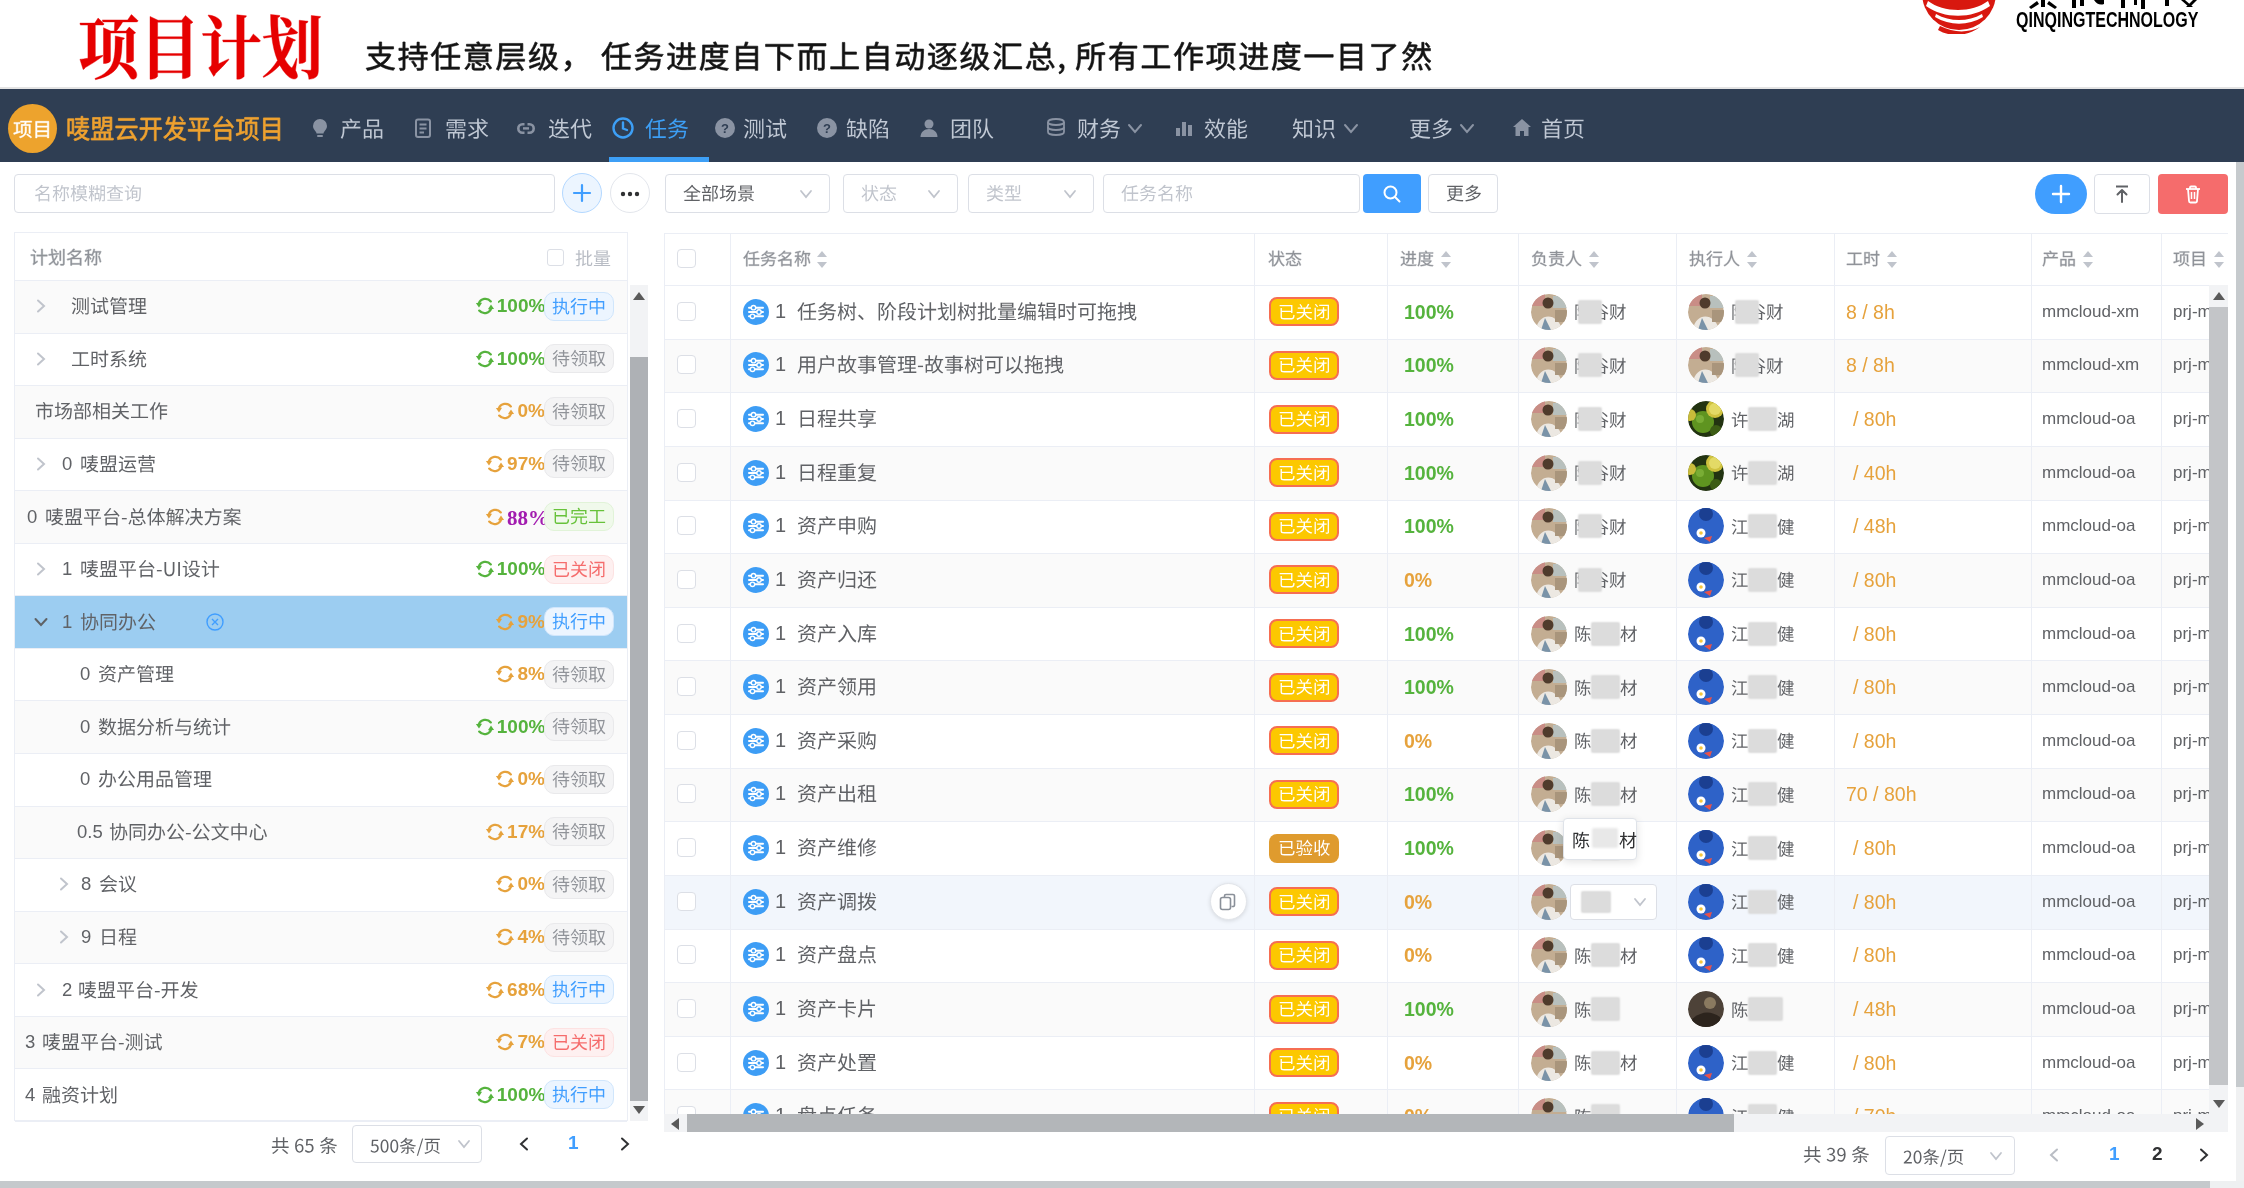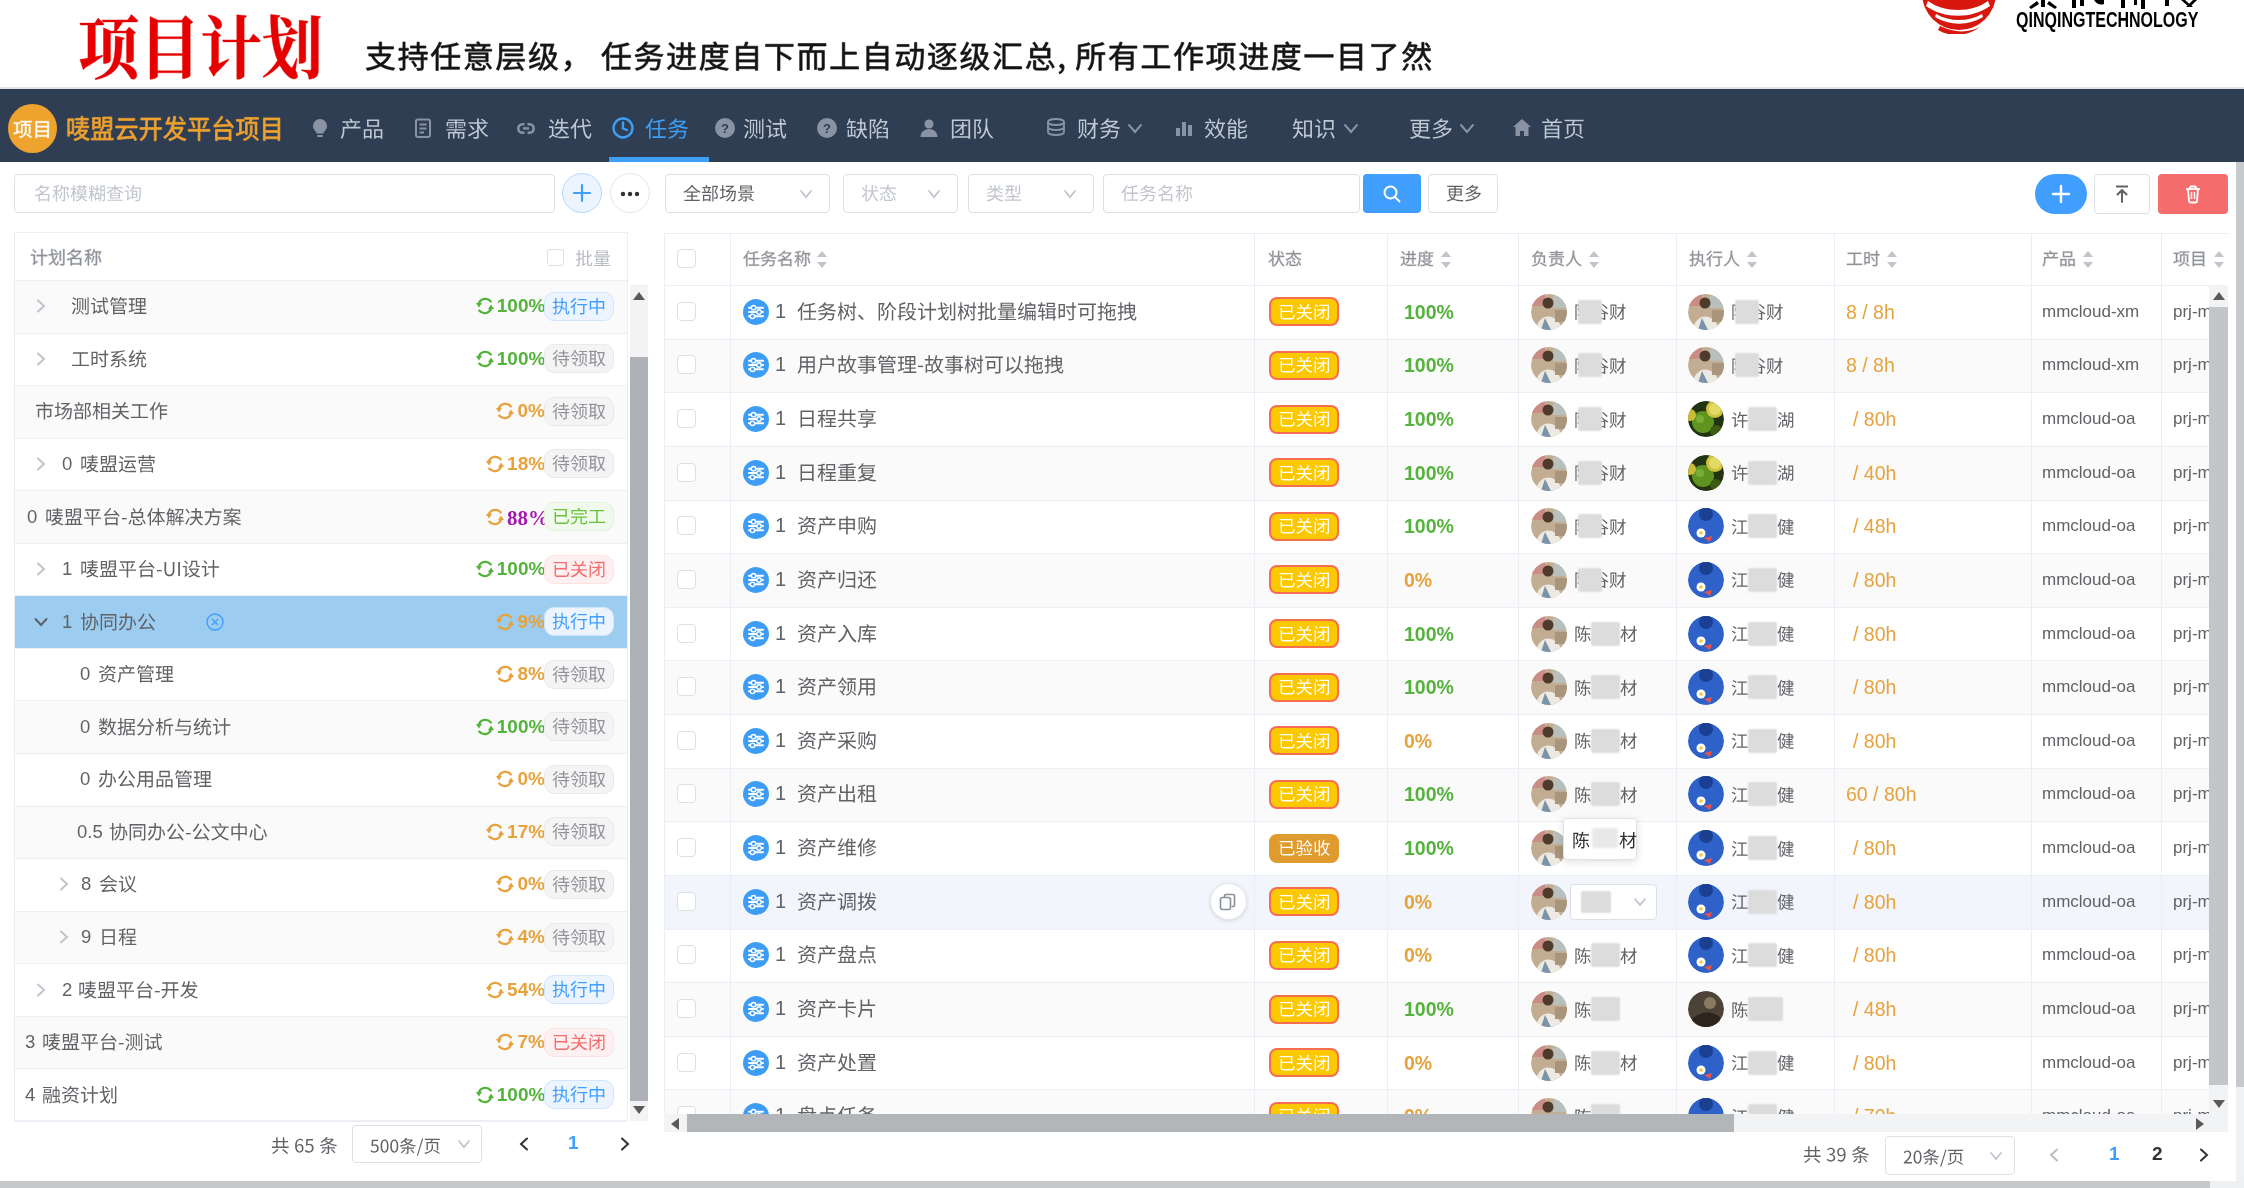--- a/index.html
+++ b/index.html
@@ -611,21 +611,21 @@
   </svg>
 <div class="lt" style="left:62px;top:452.96px;font-size:18.5px;color:#606266;font-family:'Liberation Sans',sans-serif">0</div>
 <svg class="tx" style="left:80px;top:451.96px" width="78" height="27">
     <g transform="translate(0,19) scale(0.019,-0.019)" fill="#606266">
       <use href="#g32" x="0"></use>
       <use href="#g33" x="1000"></use>
       <use href="#g92" x="2000"></use>
       <use href="#g93" x="3000"></use>
     </g>
   </svg>
-<div class="lt" style="left:507.1px;top:452.96px;font-size:19px;color:#e6a23c;font-family:'Liberation Sans',sans-serif;font-weight:bold">18%</div>
+<div class="lt" style="left:507.1px;top:452.96px;font-size:19px;color:#e6a23c;font-family:'Liberation Sans',sans-serif;font-weight:bold">97%</div>
 <svg class="tx" style="left:485.1px;top:453.96px" width="20" height="20" viewBox="0 0 20 20">
     <g stroke="#e6a23c" stroke-width="2.3" fill="none" stroke-linecap="round">
       <path d="M15.8 5.4 A 7 7 0 0 0 3.8 7.6"></path>
       <path d="M4.2 14.6 A 7 7 0 0 0 16.2 12.4"></path>
     </g>
     <path d="M0.9 7.0 L7.1 6.8 L4.0 11.6 Z" fill="#e6a23c"></path>
     <path d="M19.1 13.0 L12.9 13.2 L16.0 8.4 Z" fill="#e6a23c"></path>
   </svg>
 <div style="left:544px;top:449.46px;width:70px;height:29px;background:#f4f4f5;border:1px solid #e9e9eb;border-radius:10px"></div>
 <svg class="tx" style="left:552px;top:452.46px" width="56" height="26">
@@ -926,21 +926,21 @@
     <g transform="translate(0,19) scale(0.019,-0.019)" fill="#606266">
       <use href="#g32" x="0"></use>
       <use href="#g33" x="1000"></use>
       <use href="#g37" x="2000"></use>
       <use href="#g38" x="3000"></use>
       <use href="#g94" x="4000"></use>
       <use href="#g35" x="4347"></use>
       <use href="#g36" x="5347"></use>
     </g>
   </svg>
-<div class="lt" style="left:507.1px;top:978.56px;font-size:19px;color:#e6a23c;font-family:'Liberation Sans',sans-serif;font-weight:bold">54%</div>
+<div class="lt" style="left:507.1px;top:978.56px;font-size:19px;color:#e6a23c;font-family:'Liberation Sans',sans-serif;font-weight:bold">68%</div>
 <svg class="tx" style="left:485.1px;top:979.56px" width="20" height="20" viewBox="0 0 20 20">
     <g stroke="#e6a23c" stroke-width="2.3" fill="none" stroke-linecap="round">
       <path d="M15.8 5.4 A 7 7 0 0 0 3.8 7.6"></path>
       <path d="M4.2 14.6 A 7 7 0 0 0 16.2 12.4"></path>
     </g>
     <path d="M0.9 7.0 L7.1 6.8 L4.0 11.6 Z" fill="#e6a23c"></path>
     <path d="M19.1 13.0 L12.9 13.2 L16.0 8.4 Z" fill="#e6a23c"></path>
   </svg>
 <div style="left:544px;top:975.06px;width:70px;height:29px;background:#ecf5ff;border:1px solid #d0e6fc;border-radius:10px"></div>
 <svg class="tx" style="left:552px;top:978.06px" width="56" height="26">
@@ -1972,21 +1972,21 @@
     <g transform="translate(0,17.5) scale(0.0175,-0.0175)" fill="#606266">
       <use href="#g155" x="0"></use>
     </g>
   </svg>
 <div style="left:1749px;top:783.485px;width:27px;height:22px;background:#dcdcdc;border-radius:1px;box-shadow:0 0 2px 1px #dcdcdc"></div>
 <svg class="tx" style="left:1777px;top:783.985px" width="19" height="25">
     <g transform="translate(0,17.5) scale(0.0175,-0.0175)" fill="#606266">
       <use href="#g156" x="0"></use>
     </g>
   </svg>
-<div class="lt" style="left:1846px;top:783.485px;font-size:19.5px;color:#e6a23c;font-family:'Liberation Sans',sans-serif">60 / 80h</div>
+<div class="lt" style="left:1846px;top:783.485px;font-size:19.5px;color:#e6a23c;font-family:'Liberation Sans',sans-serif">70 / 80h</div>
 <div class="lt" style="left:2042px;top:784.485px;font-size:17px;color:#606266;font-family:'Liberation Sans',sans-serif">mmcloud-oa</div>
 <div class="lt" style="left:2173px;top:784.485px;font-size:17px;color:#606266;font-family:'Liberation Sans',sans-serif">prj-mm</div>
 <div style="left:665px;top:874.93px;width:1563px;height:1px;background:#ebeef5"></div>
 <div style="left:677px;top:838.115px;width:19px;height:19px;background:#fff;border:1px solid #dcdfe6;border-radius:4px"></div>
 <svg class="tx" style="left:743px;top:835.115px" width="26" height="26" viewBox="0 0 26 26">
     <circle cx="13" cy="13" r="13" fill="#3d9df5"></circle>
     <g stroke="#fff" stroke-width="2" stroke-linecap="round">
       <path d="M6 8.7 H20 M6 13 H20 M6 17.3 H20"></path>
     </g>
     <circle cx="10.5" cy="8.7" r="2.2" fill="#3d9df5" stroke="#fff" stroke-width="1.4"></circle>

